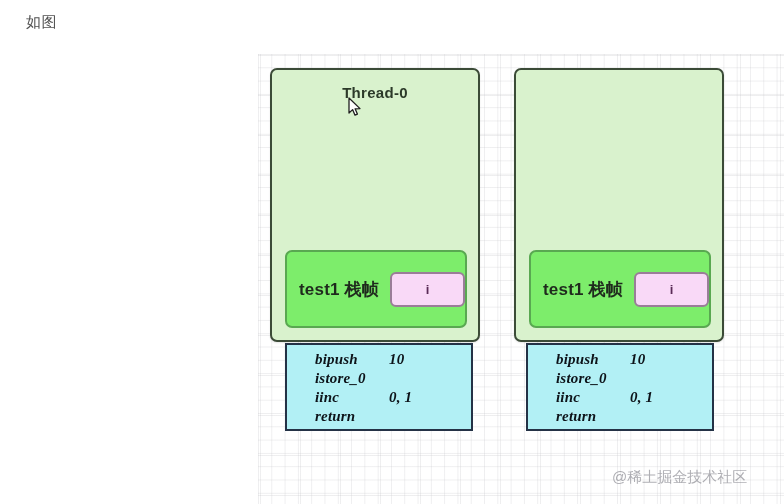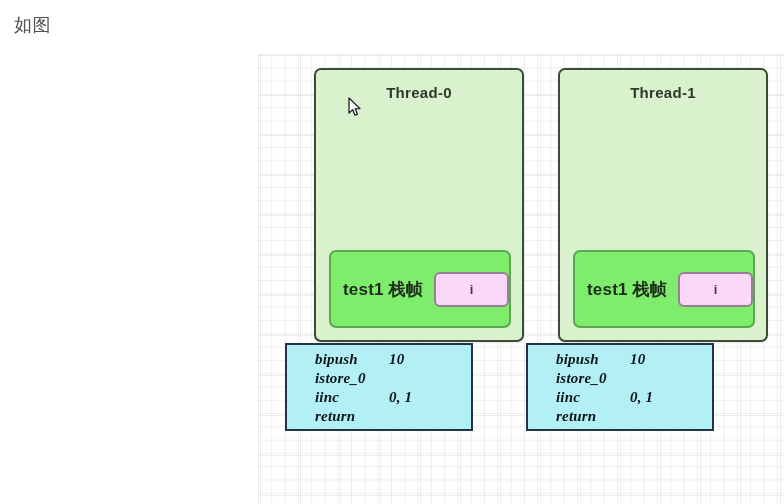--- a/index.html
+++ b/index.html
@@ -18,23 +18,23 @@
   #stage {
     position: absolute;
     left: 0; top: 0;
     width: 784px;
     height: 504px;
   }
 
   
   .page-heading {
     position: absolute;
-    left: 14px;
+    left: 26px;
     top: 13px;
-    font-size: 18px;
+    font-size: 15px;
     color: #515151;
     letter-spacing: 0.5px;
     white-space: nowrap;
   }
 
   
   .canvas {
     position: absolute;
     left: 258px;
     top: 54px;
@@ -64,21 +64,20 @@
     position: absolute;
     top: 68px;
     width: 210px;
     height: 274px;
     background: #d9f2cd;
     border: 2px solid #3b4b37;
     border-radius: 7px;
     box-sizing: border-box;
     box-shadow: 0 1px 2px rgba(0,0,0,0.10);
     z-index: 2;
-    margin-left: 44px;
   }
   #thread-box-0 { left: 270px; }
   #thread-box-1 { left: 514px; }
 
   .thread-title {
     position: absolute;
     top: 14px;
     left: 0;
     width: 100%;
     text-align: center;
@@ -196,21 +195,20 @@
 
   <div class="thread-box" id="thread-box-0">
     <div class="thread-title">Thread-0</div>
     <div class="frame-box">
       <span class="frame-label">test1 栈帧</span>
       <span class="var-box">i</span>
     </div>
   </div>
 
   <div class="thread-box" id="thread-box-1">
-    <div class="thread-title">Thread-1</div>
     <div class="frame-box">
       <span class="frame-label">test1 栈帧</span>
       <span class="var-box">i</span>
     </div>
   </div>
 
   <div class="bytecode-box" id="bytecode-box-0">
     <div class="insn-row">
       <span class="insn-op">bipush</span>
       <span class="insn-arg">10</span>
@@ -247,14 +245,15 @@
       <span class="insn-arg"></span>
     </div>
   </div>
 
   <div class="cursor">
     <svg width="14" height="20" viewBox="0 0 14 20">
       <path d="M1 1 L1 16 L4.6 12.6 L7.0 18.2 L9.4 17.1 L7.1 11.8 L12 11.6 Z" fill="#ffffff" stroke="#202020" stroke-width="1.3" stroke-linejoin="round"></path>
     </svg>
   </div>
 
+  <div class="watermark">@稀土掘金技术社区</div>
 
 </div>
 
 </body></html>

